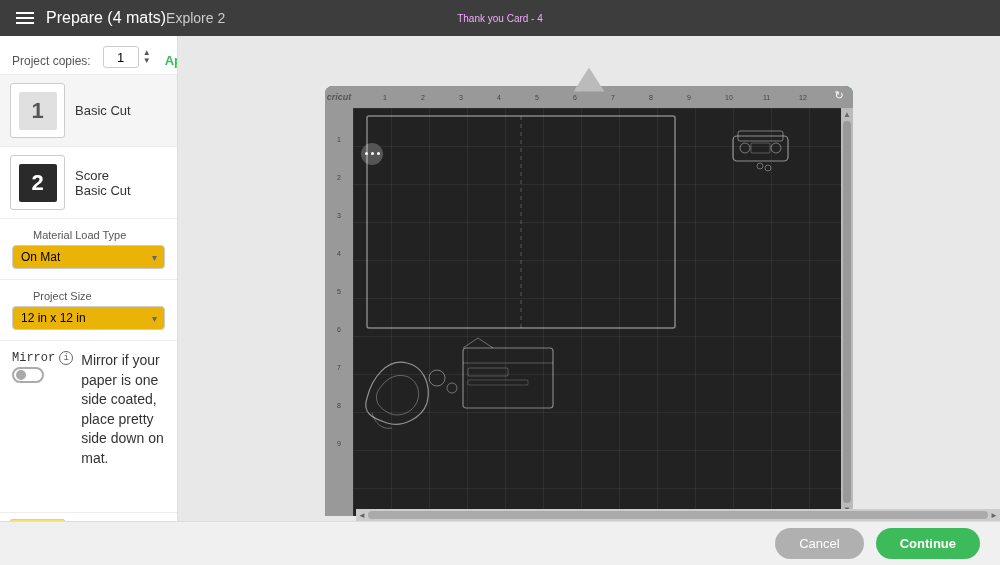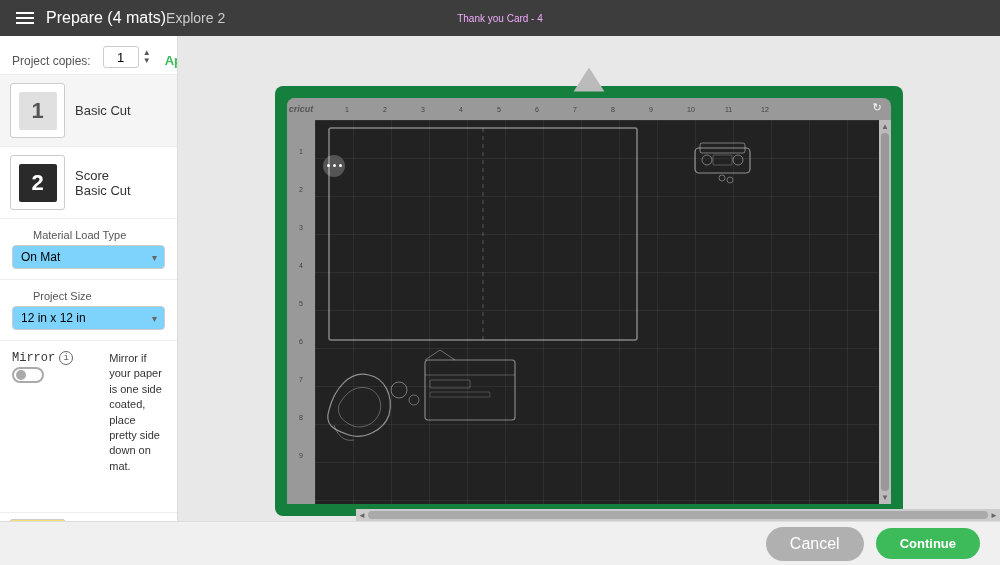--- a/index.html
+++ b/index.html
@@ -115,21 +115,21 @@
     
     .settings-section { padding: 10px 12px; border-bottom: 1px solid #eee; }
     .settings-label { font-size: 11px; color: #555; margin-bottom: 4px; font-weight: 500; padding-left: 21px; }
     .select-wrap { position: relative; }
     .select-wrap select {
       width: 100%;
       border: 1px solid #ccc;
       border-radius: 4px;
       padding: 4px 24px 4px 8px;
       font-size: 12px;
-      background: #7dd3fc;
+      background: #eab308;
       cursor: pointer;
       appearance: none;
     }
     .select-arrow {
       position: absolute;
       right: 8px;
       top: 50%;
       transform: translateY(-50%);
       font-size: 10px;
       color: #666;
@@ -170,21 +170,21 @@
       align-items: center;
     }
     .toggle-knob {
       width: 10px;
       height: 10px;
       background: #aaa;
       border-radius: 50%;
       position: absolute;
       left: 2px;
     }
-    .mirror-text { font-size: 11px; color: #333; line-height: 1.4; margin-left: 28px; }
+    .mirror-text { font-size: 14px; color: #333; line-height: 1.4; }
 
     
     .bottom-mat {
       border-top: 1px solid #eee;
       padding: 6px 10px;
       display: flex;
       align-items: center;
       gap: 8px;
     }
     .bottom-thumb {
@@ -206,23 +206,23 @@
       align-items: center;
       justify-content: center;
       position: relative;
       overflow: hidden;
     }
 
     
     .cricut-mat {
       background: #15803d;
       border-radius: 8px;
-      padding: 12px;
+      padding: 0;
       position: relative;
-      width: 628px;
+      width: 528px;
       height: 430px;
     }
 
     
     .dots-menu {
       position: absolute;
       top: 35px;
       left: 8px;
       width: 22px;
       height: 22px;
@@ -297,21 +297,21 @@
       justify-content: flex-end;
       padding: 0 20px;
       gap: 12px;
     }
     .cancel-btn {
       background: #b0b0b0;
       color: white;
       border: none;
       border-radius: 20px;
       padding: 8px 24px;
-      font-size: 16px;
+      font-size: 13px;
       cursor: pointer;
     }
     .continue-btn {
       background: #3dba5a;
       color: white;
       border: none;
       border-radius: 20px;
       padding: 8px 24px;
       font-size: 13px;
       font-weight: 600;

